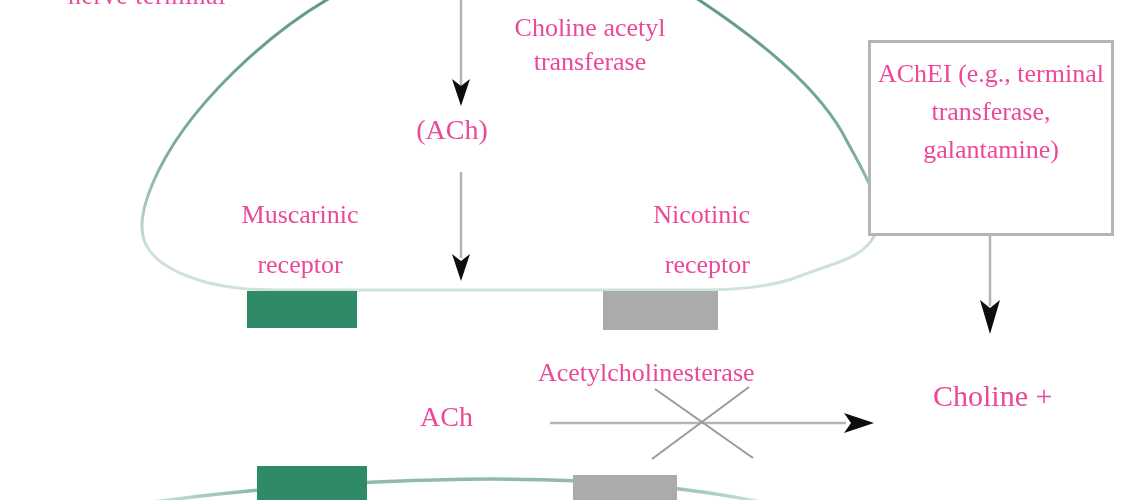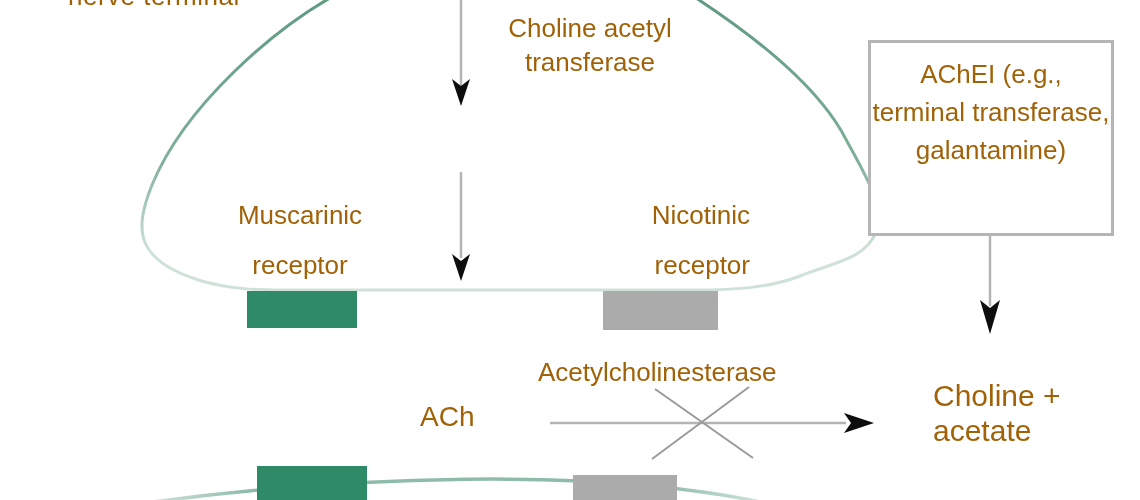--- a/index.html
+++ b/index.html
@@ -2,22 +2,22 @@
 <html><head>
 <meta charset="utf-8">
 <style>
   html, body { margin: 0; padding: 0; background: #ffffff; }
   .stage {
     position: relative;
     width: 1140px;
     height: 500px;
     overflow: hidden;
     background: #ffffff;
-    font-family: Liberation Sans, sans-serif;
-    color: #a16207;
+    font-family: Liberation Serif, serif;
+    color: #ec4899;
   }
   .layer { position: absolute; left: 0; top: 0; }
   .lbl { position: absolute; white-space: nowrap; }
   .lbl .line { display: block; }
 
   .lbl-top-terminal   { left: 68px;  top: -19px; font-size: 26px; line-height: 30px; letter-spacing: 0.5px; }
   .lbl-chat           { left: 470px; top: 11px;  width: 240px; text-align: center; font-size: 26px; line-height: 34px; }
   .lbl-ach-vesicle    { left: 392px; top: 112px; width: 120px; text-align: center; font-size: 28px; line-height: 36px; }
   .lbl-muscarinic     { left: 200px; top: 190px; width: 200px; text-align: center; font-size: 26px; line-height: 50px; }
   .lbl-nicotinic      { left: 550px; top: 190px; width: 200px; text-align: right; font-size: 26px; line-height: 50px; }
@@ -96,20 +96,21 @@
     </g>
   </svg>
 
   <div class="lbl lbl-top-terminal">nerve terminal</div>
 
   <div class="lbl lbl-chat">
     <span class="line">Choline acetyl</span>
     <span class="line">transferase</span>
   </div>
 
+  <div class="lbl lbl-ach-vesicle">(ACh)</div>
 
   <div class="lbl lbl-muscarinic">
     <span class="line">Muscarinic</span>
     <span class="line">receptor</span>
   </div>
 
   <div class="lbl lbl-nicotinic">
     <span class="line">Nicotinic</span>
     <span class="line">receptor</span>
   </div>
@@ -121,16 +122,15 @@
     <span class="line">galantamine)</span>
   </div>
 
 
   <div class="lbl lbl-ach-free">ACh</div>
 
   <div class="lbl lbl-enzyme">Acetylcholinesterase</div>
 
   <div class="lbl lbl-products">
     <span class="line">Choline +</span>
-    <span class="line">acetate</span>
   </div>
 
 </div>
 
 </body></html>

